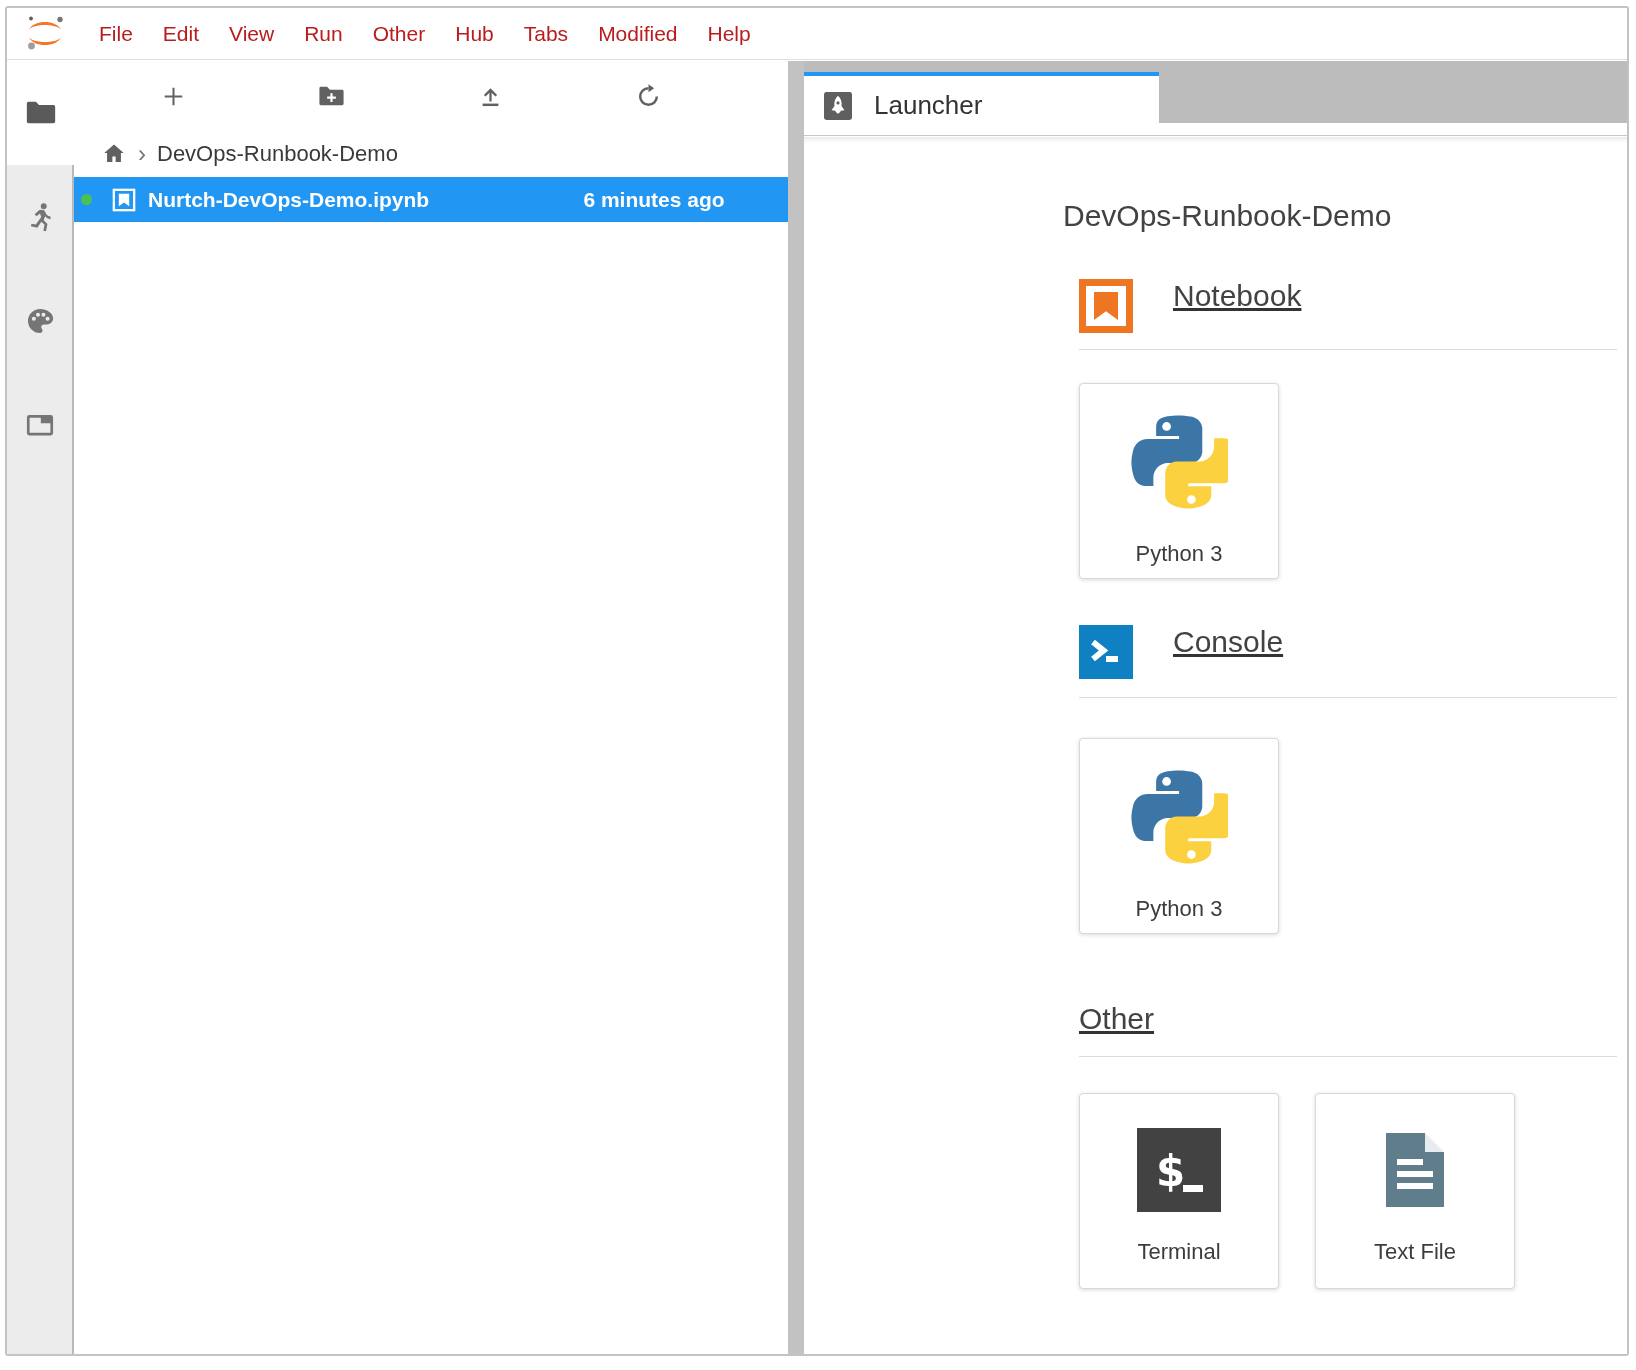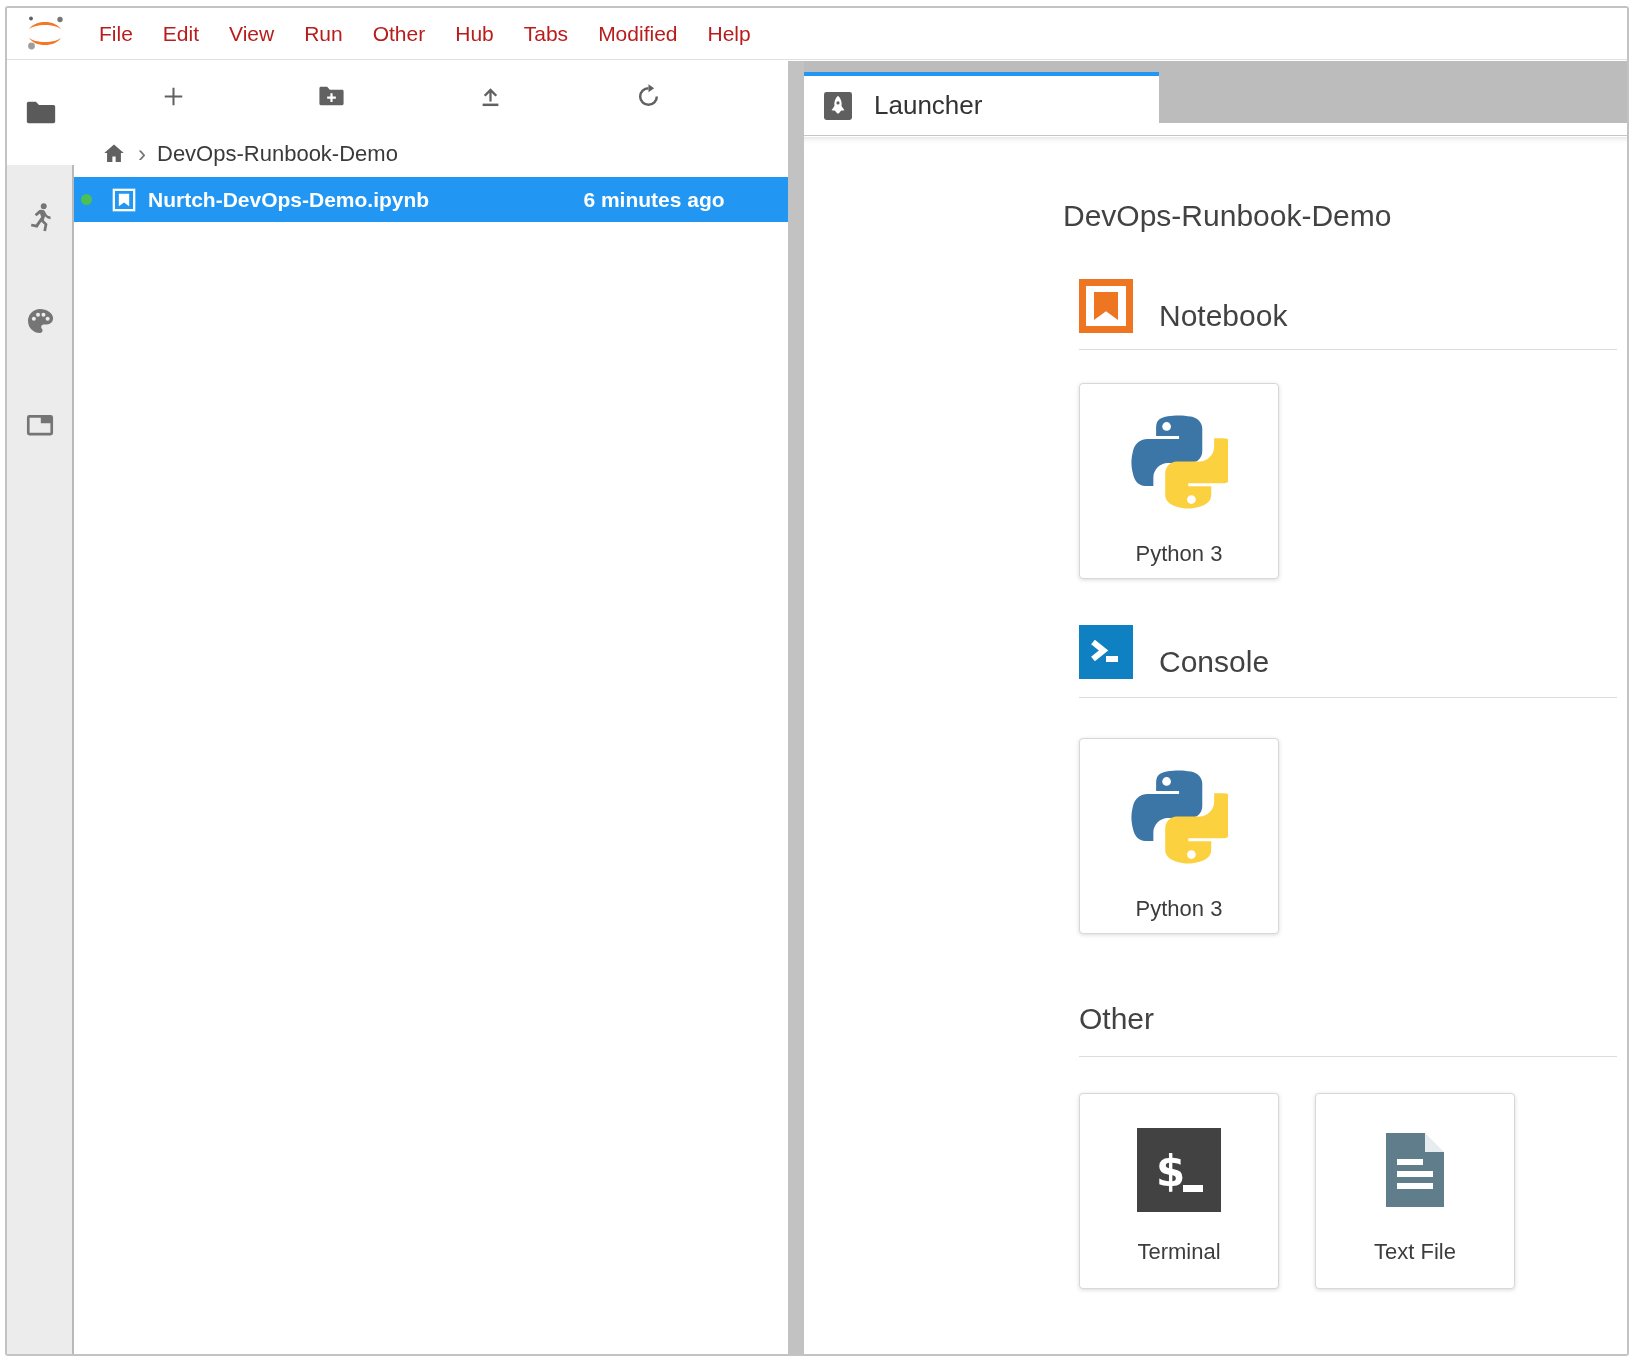--- a/index.html
+++ b/index.html
@@ -48,21 +48,21 @@
   .main { position:absolute; top:53px; left:797px; right:0; bottom:0; background:#fff; }
   .tabbar { position:relative; height:75px; background:#bcbcbc; border-bottom:1px solid #c6c6c6; }
   .tabbar::after { content:""; position:absolute; left:0; right:0; bottom:0; height:12px; background:#fff; }
   .tab { position:absolute; left:0; top:11px; bottom:0; width:355px; background:#fff;
     border-top:4px solid #2196f3; z-index:2; display:flex; align-items:center;
     padding-left:20px; gap:22px; font-size:26px; color:#333; }
   .launcher { position:absolute; top:76px; left:0; right:0; bottom:0; background:#fff;
     padding:0 10px 0 259px; overflow:hidden;
     box-shadow: inset 0 7px 7px -7px rgba(0,0,0,.18); }
   .l-title { margin-top:62px; font-size:30px; color:#424242; }
-  .section-head { display:flex; align-items:flex-end; gap:26px; margin:46px 0 0 16px; }
+  .section-head { display:flex; align-items:flex-start; gap:40px; margin:46px 0 0 16px;text-decoration:underline; }
   .section-label { font-size:30px; color:#424242; }
   .section-head.no-icon { margin-top:68px; }
   .l-hr { height:1px; background:#dcdcdc; margin:16px 0 0 16px; }
   .card-row { display:flex; gap:36px; margin:33px 0 0 16px; }
   .card { width:200px; height:196px; background:#fff; border:1px solid #d8d8d8; border-radius:4px;
     box-shadow:0 1px 4px rgba(0,0,0,.15); display:flex; flex-direction:column; align-items:center;
     cursor:pointer;text-align:right; }
   .card-icon { height:98px; margin-top:30px; display:flex; align-items:center; justify-content:center; }
   .card-icon.small { height:84px; margin-top:34px; }
   .card-label { margin-top:29px; font-size:22px; color:#3c3c3c; }

